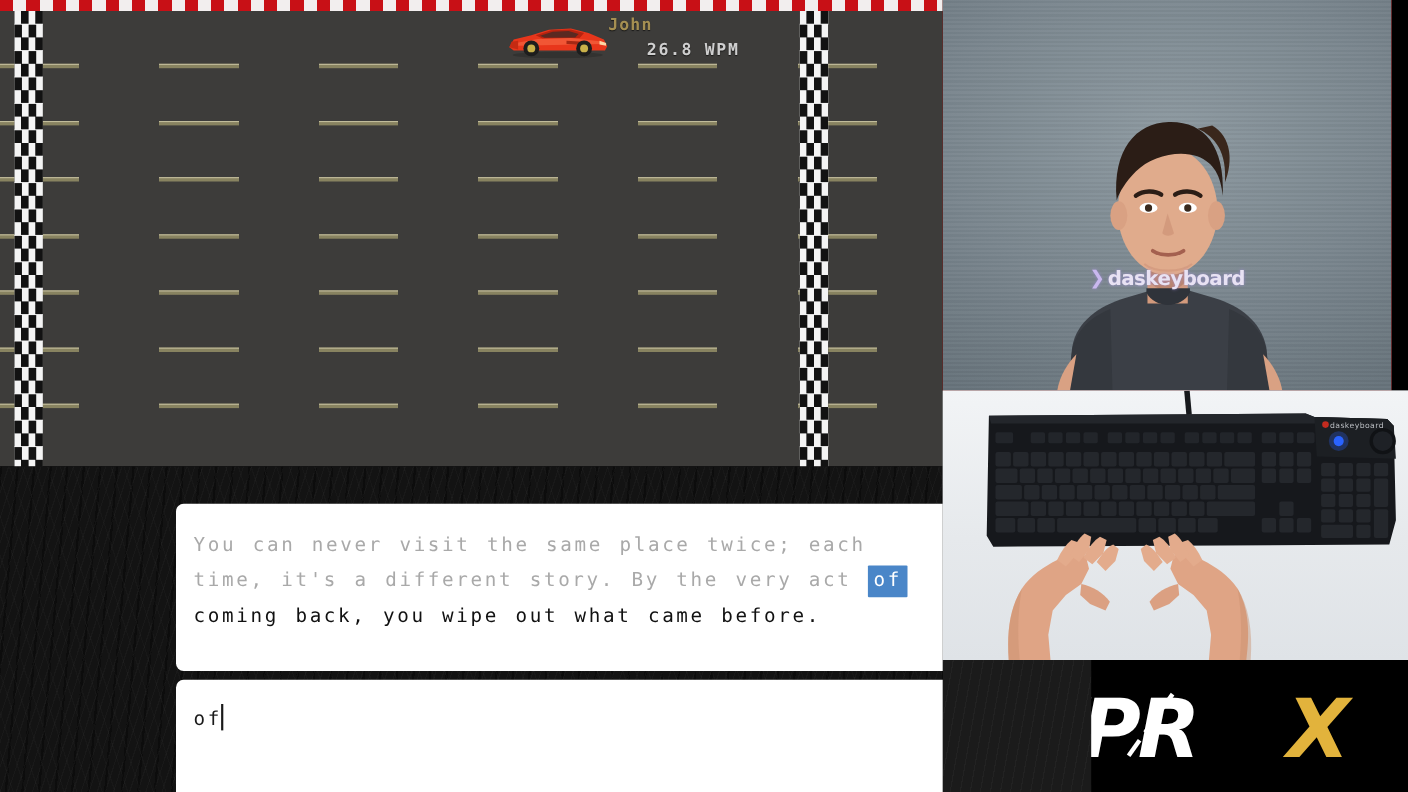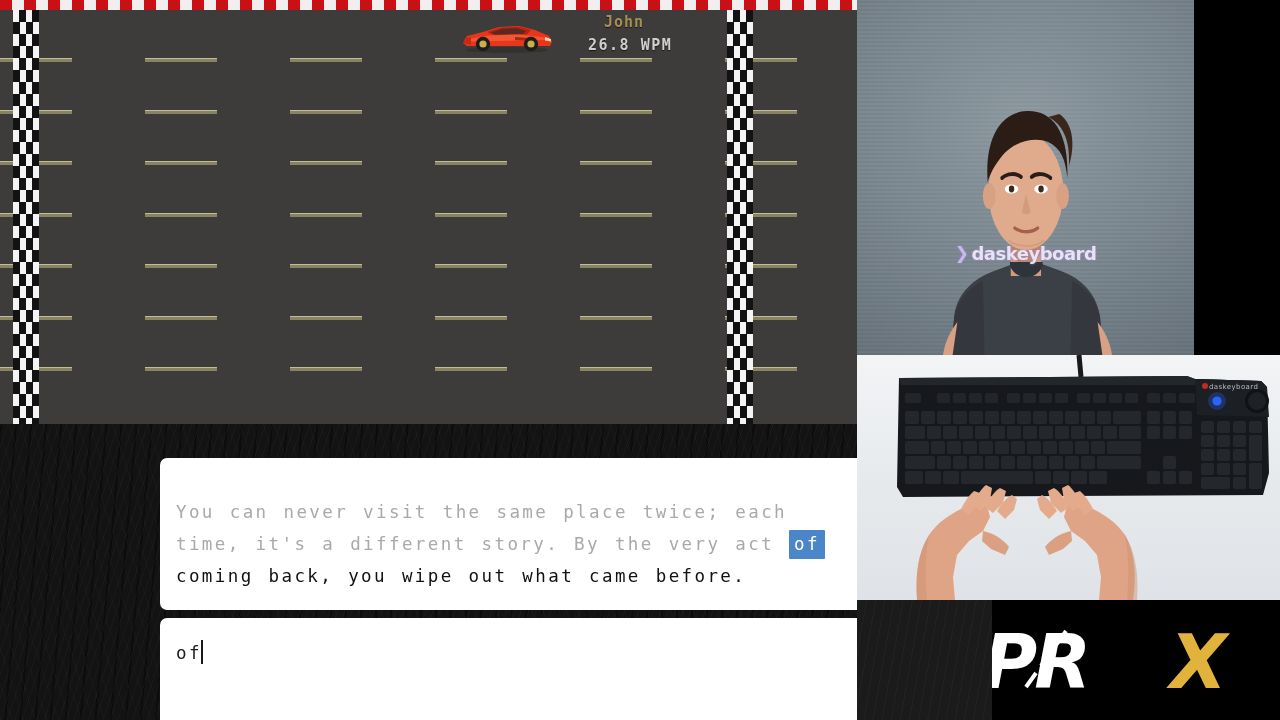--- a/index.html
+++ b/index.html
@@ -136,21 +136,20 @@
     z-index: 10;
   }
   #prompt-text {
     font-family: "DejaVu Sans Mono", monospace;
     font-size: 17.5px;
     line-height: 32px;
     letter-spacing: 2.4px;
     color: #121212;
     white-space: pre-wrap;
     word-spacing: 2px;
-    margin-top: 16px;
   }
   #prompt-text .typed { color: #a9a9a9; }
   #prompt-text .current {
     background: #4a86c8;
     color: #ffffff;
     padding: 4px 5px 5px 5px;
     border-radius: 1px;
   }
   #prompt-text .remaining { color: #111111; }
 
@@ -177,21 +176,21 @@
     width: 2px; height: 24px;
     background: #1a1a1a;
     vertical-align: -5px;
     margin-left: -1px;
   }
 
   
   #face-cam {
     position: absolute;
     left: 857px; top: 0;
-    width: 337px; height: 355px;
+    width: 408px; height: 355px;
     overflow: hidden;
     background: #b91c1c;
   }
   #face-wall {
     position: absolute; inset: 0;
     background:
       radial-gradient(ellipse 90% 75% at 50% 35%, #8e9aa1 0%, #7b878f 55%, #68747c 100%);
   }
   #face-wall::after{
     content:"";position:absolute;inset:0;
@@ -297,21 +296,21 @@
 
         <circle cx="24" cy="25" r="7.2" fill="#1d1d1d"></circle>
         <circle cx="24" cy="25" r="3.6" fill="#c9b14a"></circle>
         <circle cx="72" cy="25" r="7.2" fill="#1d1d1d"></circle>
         <circle cx="72" cy="25" r="3.6" fill="#c9b14a"></circle>
 
         <path d="M86 18 L92 20 L92 22.5 L86 21.4 Z" fill="#ffe9b5" opacity="0.9"></path>
       </svg>
     </div>
 
-    <div id="player-name" style="left:604px; top:13px">John</div>
+    <div id="player-name" style="left:553px; top:13px">John</div>
     <div id="player-wpm" style="left:588px; top:36px">26.8 WPM</div>
   </div>
 
   <div id="asphalt-area">
     <div id="asphalt-texture"></div>
   </div>
 
   <div id="prompt-box">
     <div id="prompt-text"><span class="typed">You can never visit the same place twice; each time, it's a different story. By the very act </span><span class="current">of</span><span class="remaining"> coming back, you wipe out what came before.</span></div>
   </div>

